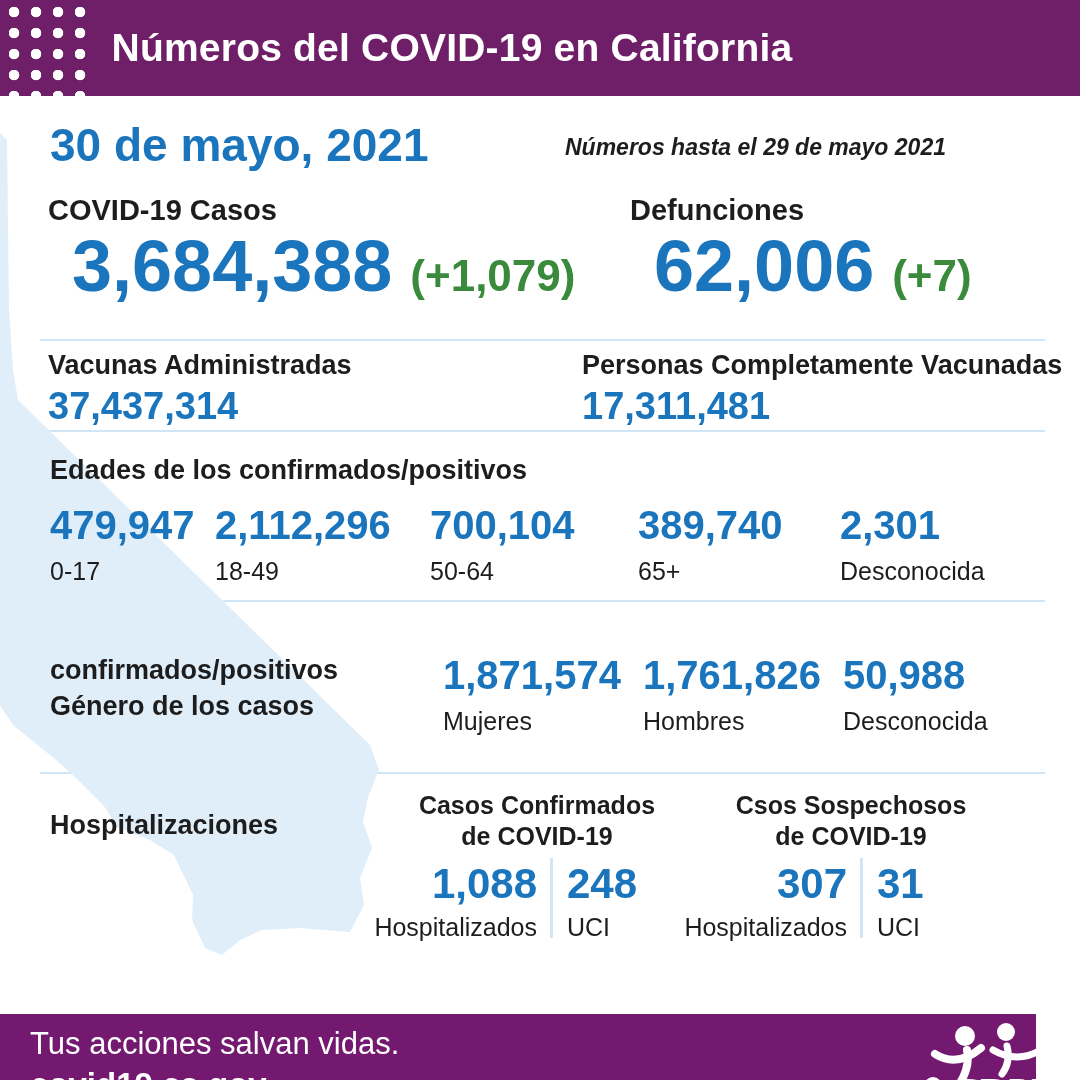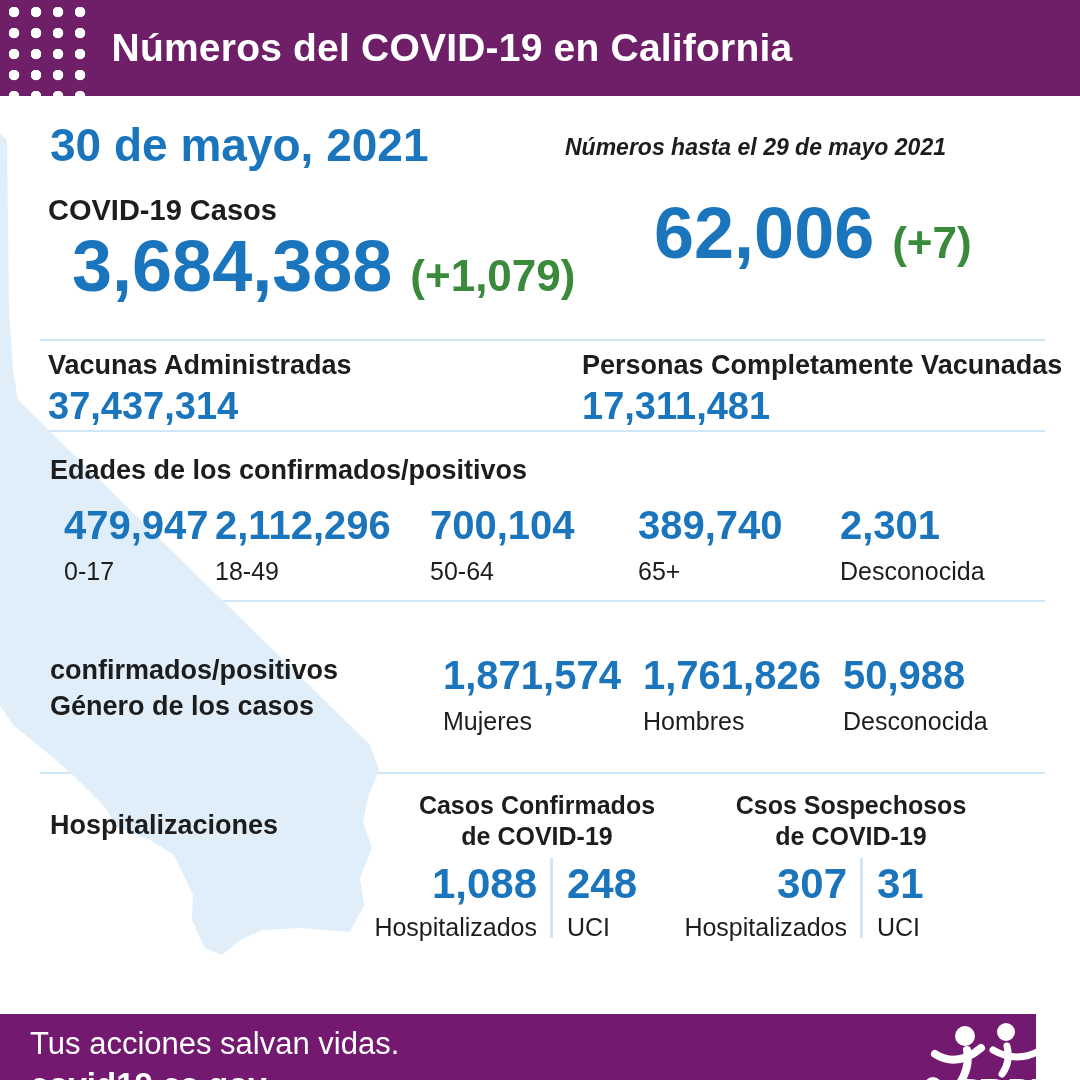--- a/index.html
+++ b/index.html
@@ -99,37 +99,38 @@
 
   <div class="layer cases">
     <div class="stat-label">COVID-19 Casos</div>
     <div class="big-row">
       <span class="big-num">3,684,388</span>
       <span class="delta">(+1,079)</span>
     </div>
   </div>
 
   <div class="layer deaths">
+    <div class="stat-label">Defunciones</div>
     <div class="big-row">
       <span class="big-num">62,006</span>
       <span class="delta">(+7)</span>
     </div>
   </div>
 
   <div class="layer vax-admin">
     <div class="vax-label">Vacunas Administradas</div>
     <div class="vax-num">37,437,314</div>
   </div>
   <div class="layer vax-full">
     <div class="vax-label">Personas Completamente Vacunadas</div>
     <div class="vax-num">17,311,481</div>
   </div>
 
   <div class="layer section-title ages-title">Edades de los confirmados/positivos</div>
-  <div class="layer age-item" style="left:64px">
+  <div class="layer age-item" style="left:50px">
     <div class="mid-num">479,947</div>
     <div class="small-label">0-17</div>
   </div>
   <div class="layer age-item" style="left:215px">
     <div class="mid-num">2,112,296</div>
     <div class="small-label">18-49</div>
   </div>
   <div class="layer age-item" style="left:430px">
     <div class="mid-num">700,104</div>
     <div class="small-label">50-64</div>

